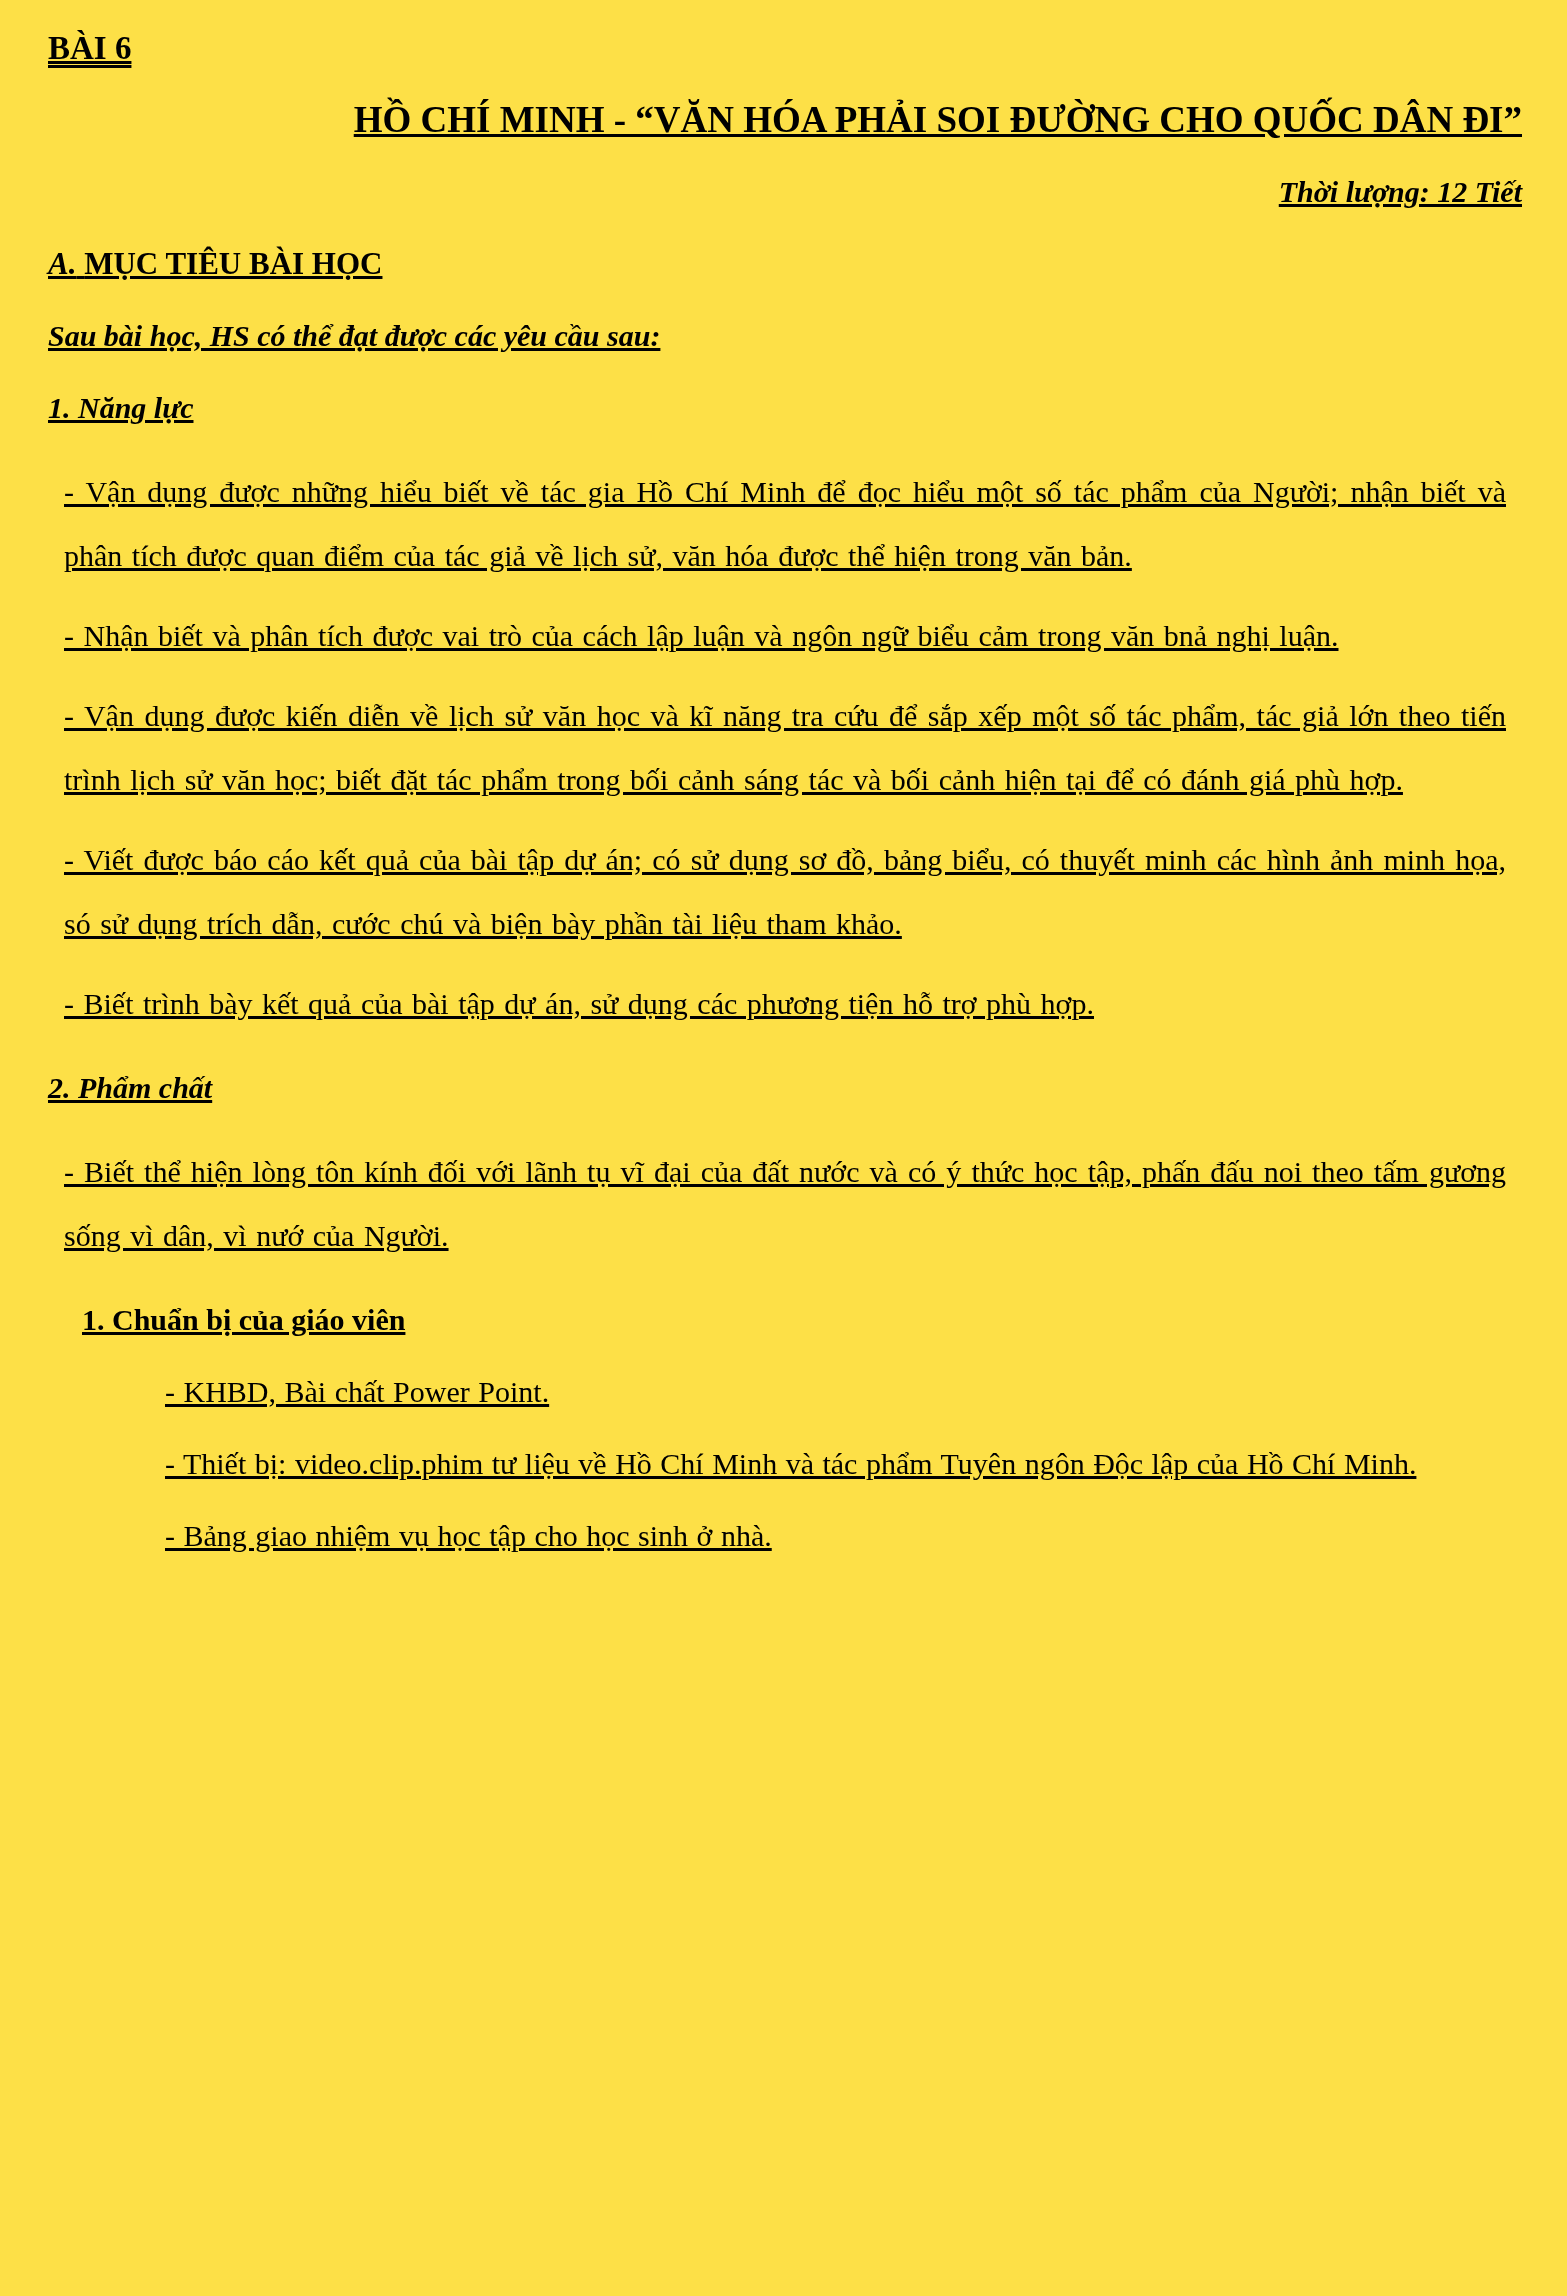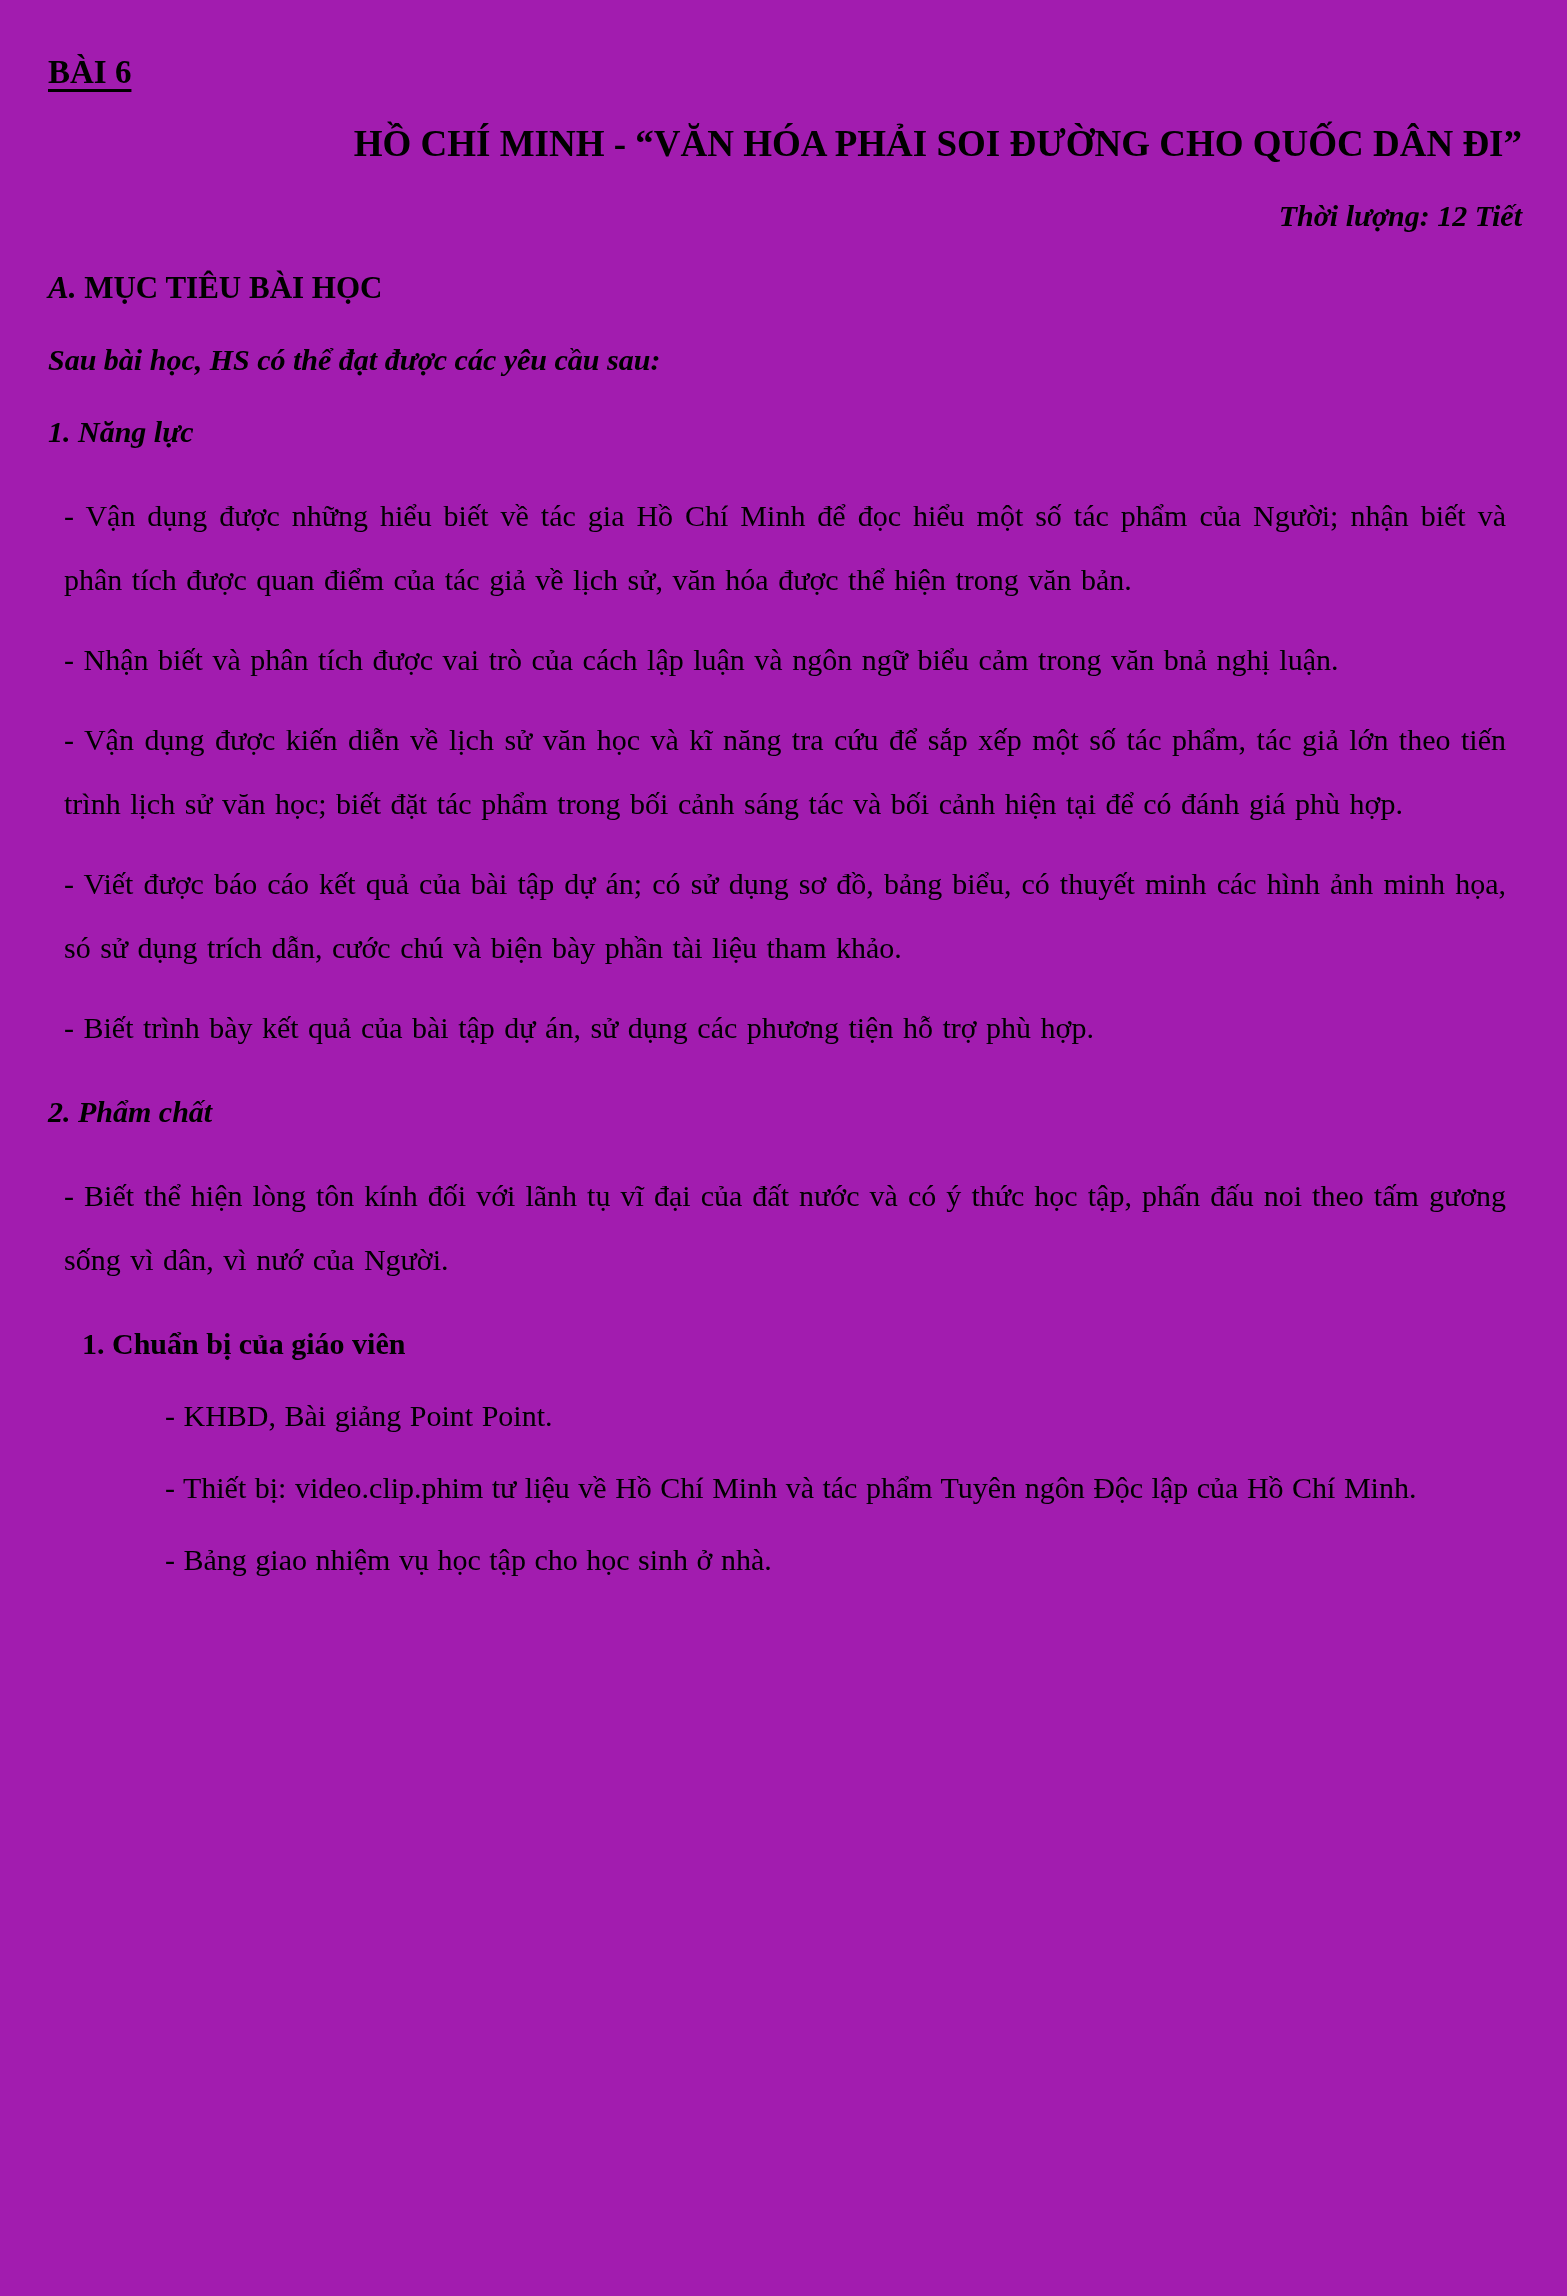--- a/index.html
+++ b/index.html
@@ -5,26 +5,27 @@
   html, body {
     margin: 0;
     padding: 0;
     background: #ffffff;
   }
   .page {
     position: relative;
     width: 1567px;
     height: 2296px;
     box-sizing: border-box;
-    padding: 36px 45px 0 48px;
-    background: #a21caf;
+    padding: 12px 45px 0 48px;
+    background: #fde047;
     color: #000000;
     font-family: "Liberation Serif", "DejaVu Serif", serif;
     font-size: 30px;
     overflow: hidden;
+    text-decoration: underline;
   }
   .line {
     line-height: 72px;
     margin: 0;
   }
   .lesson-label {
     font-weight: bold;
     font-size: 33px;
   }
   .lesson-label .underlined {
@@ -99,17 +100,17 @@
   <p class="body-par">- Viết được báo cáo kết quả của bài tập dự án; có sử dụng sơ đồ, bảng biểu, có thuyết minh các hình ảnh minh họa, só sử dụng trích dẫn, cước chú và  biện bày phần tài liệu tham khảo.</p>
   <p class="body-par">- Biết trình bày kết quả của bài tập dự án, sử dụng các phương tiện hỗ trợ phù hợp.</p>
 
   <div class="line sub-heading-italic">2. Phẩm chất</div>
 
   <p class="body-par">- Biết thể hiện lòng tôn kính đối với lãnh tụ vĩ đại của đất nước và có ý thức học tập, phấn đấu noi theo tấm gương sống vì dân, vì nướ của Người.</p>
 
 
   <div class="line prep-heading">1. Chuẩn bị của giáo viên</div>
 
-  <p class="prep-par">- KHBD, Bài giảng Point Point.</p>
+  <p class="prep-par">- KHBD, Bài chất Power Point.</p>
   <p class="prep-par">- Thiết bị: video.clip.phim tư liệu về Hồ Chí Minh và tác phẩm Tuyên ngôn Độc lập của Hồ Chí Minh.</p>
   <p class="prep-par">- Bảng giao nhiệm vụ học tập cho học sinh ở nhà.</p>
 
 </div>
 
 </body></html>

